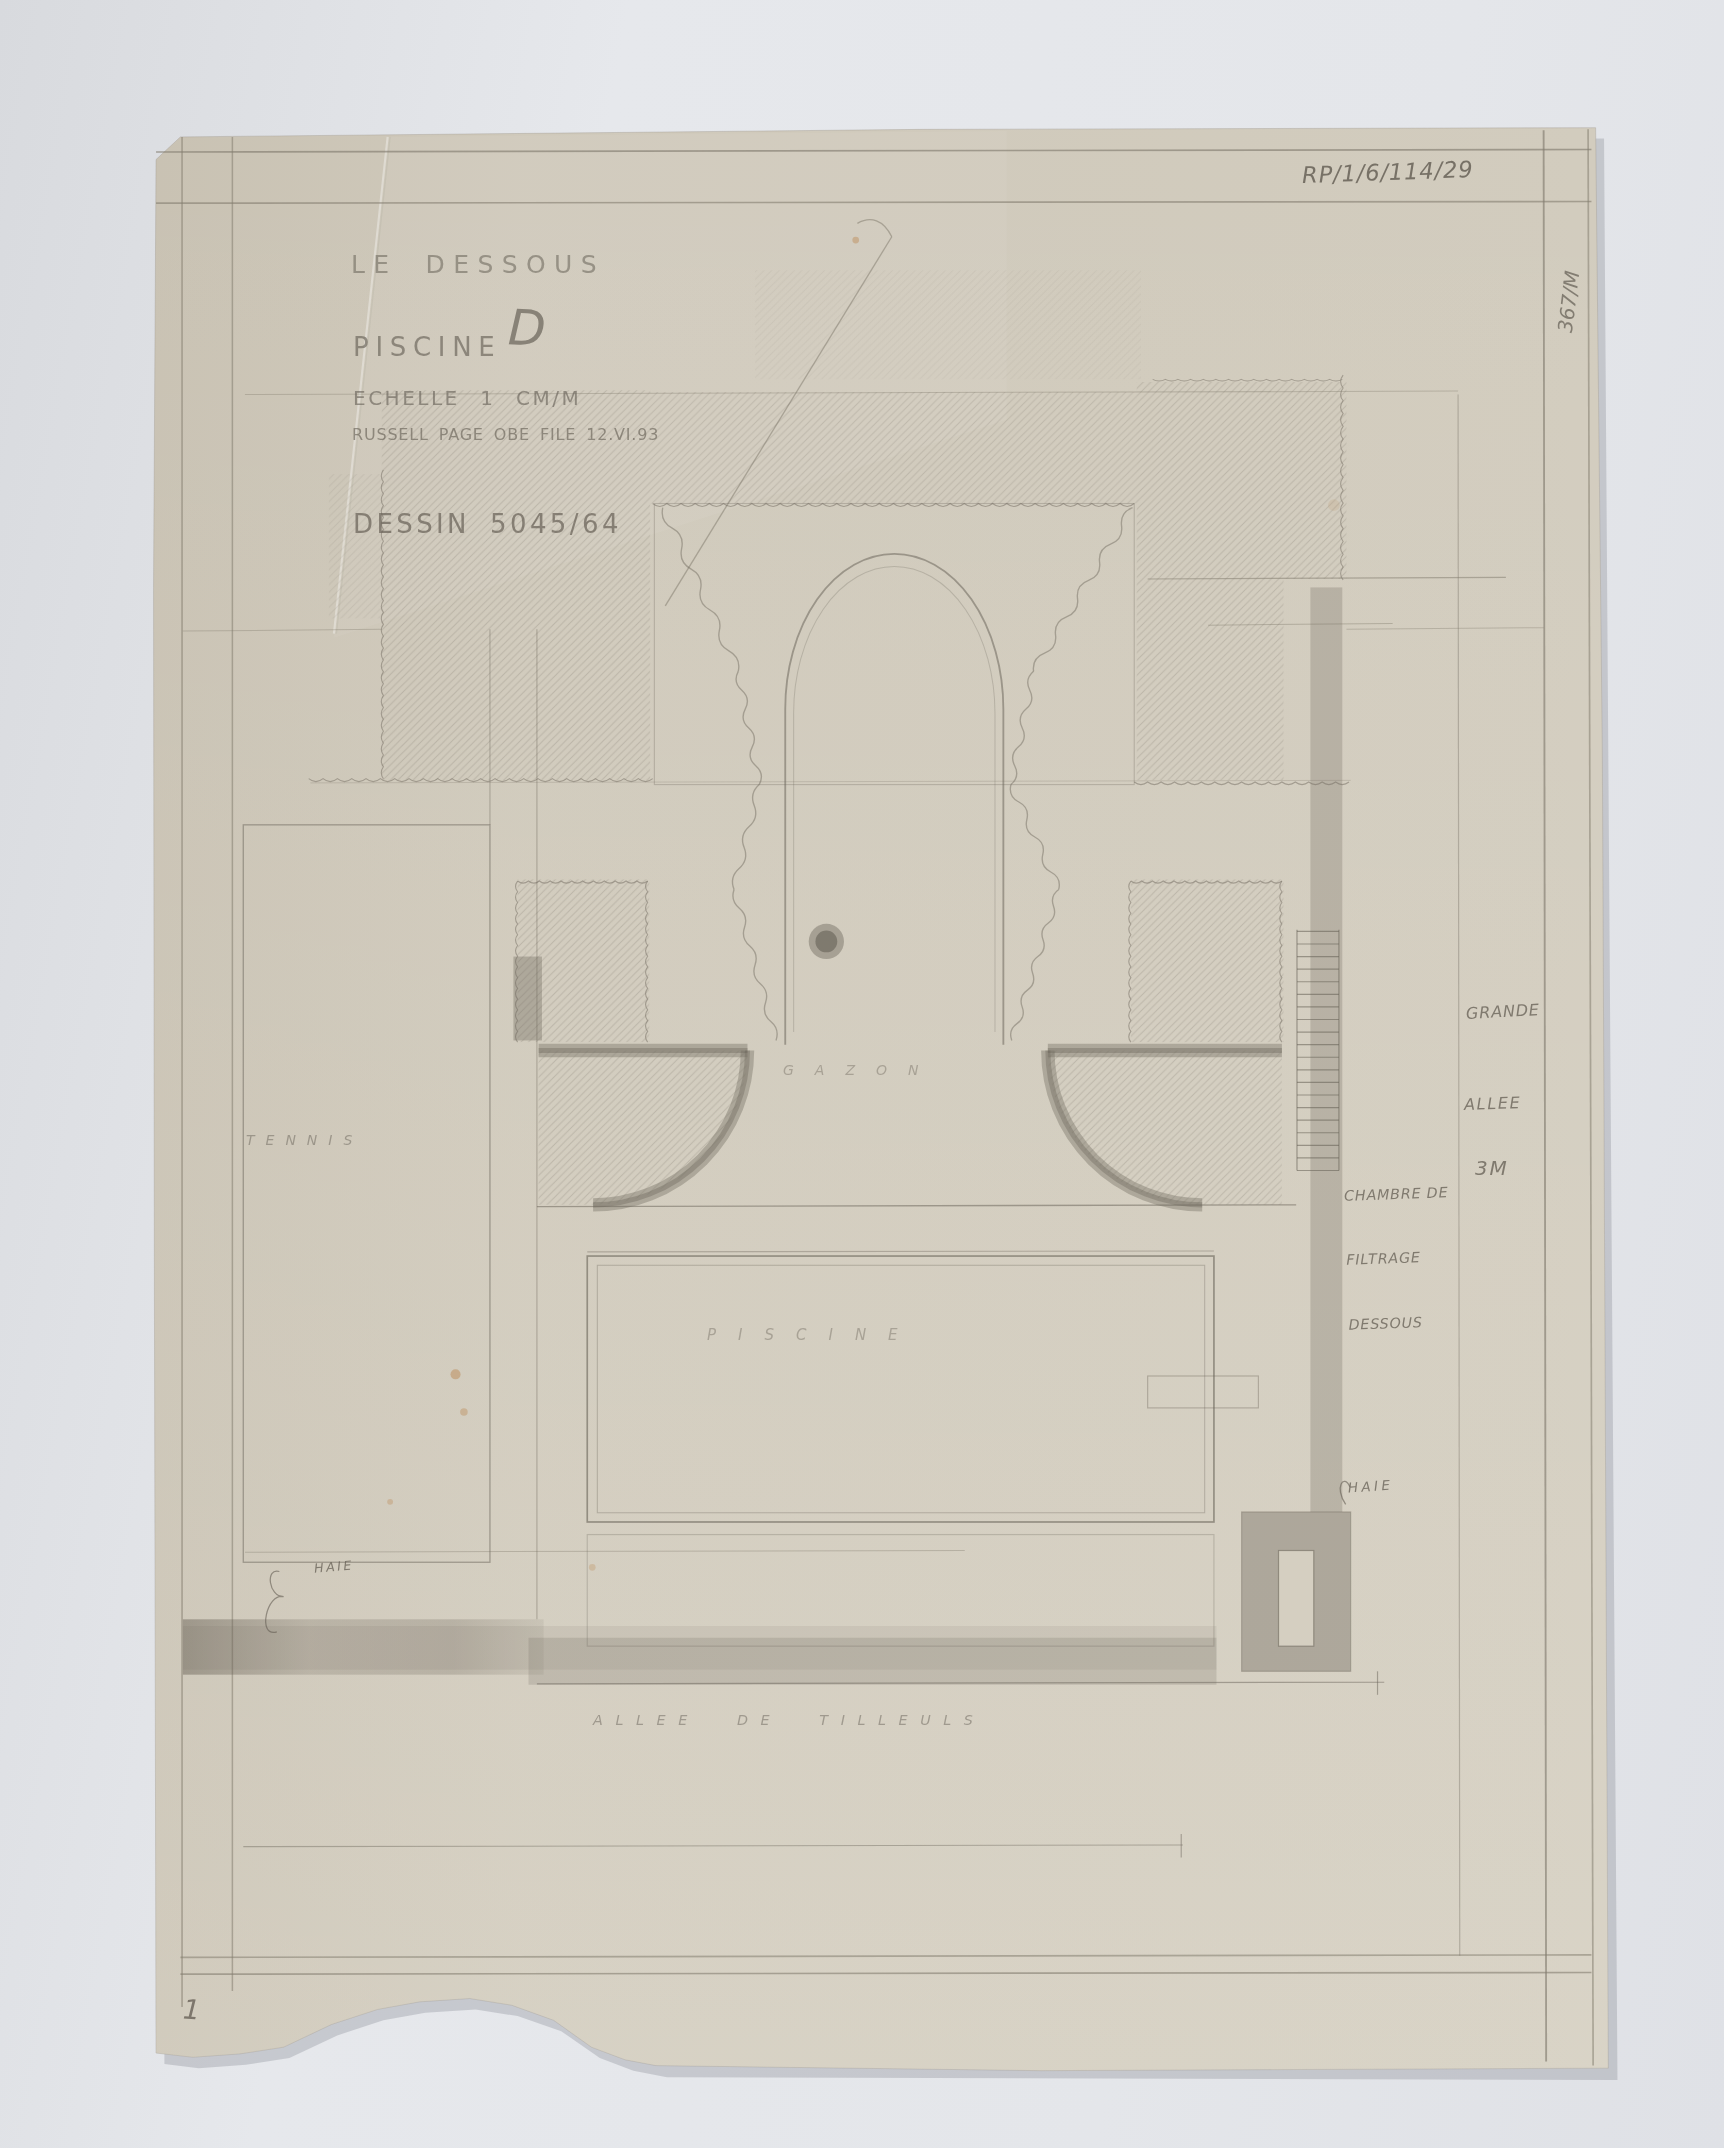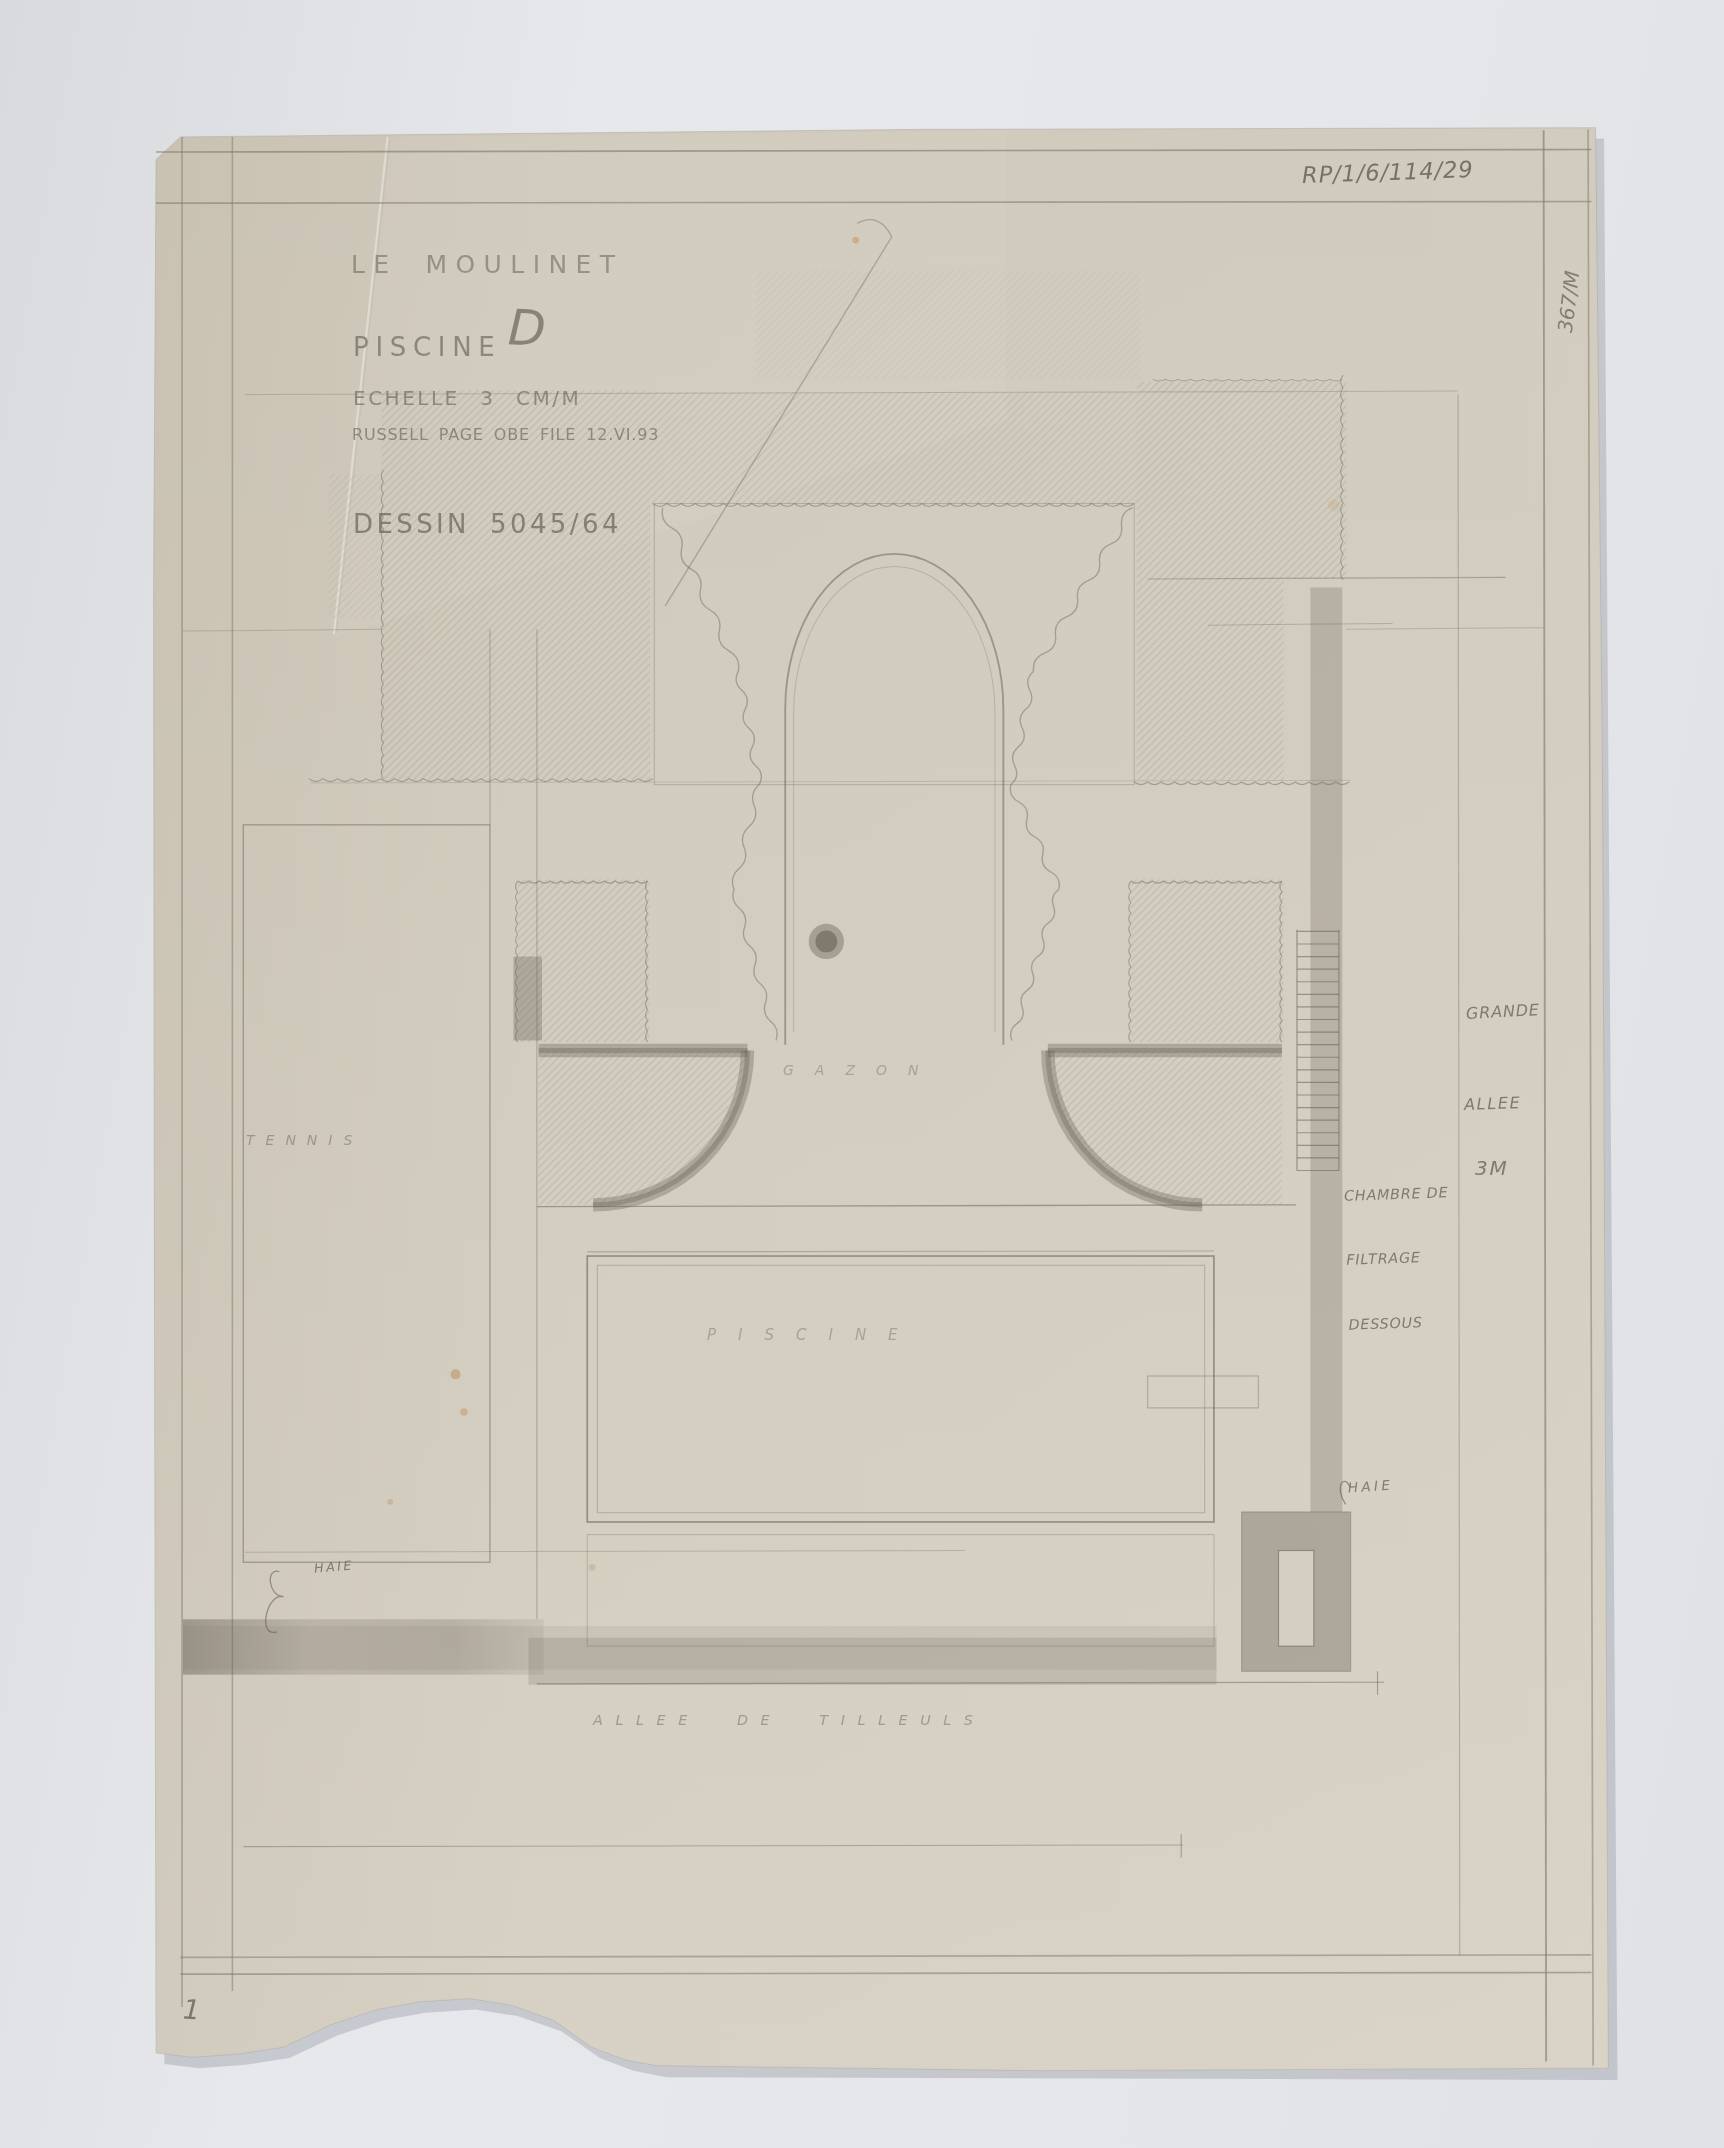--- a/index.html
+++ b/index.html
@@ -209,24 +209,24 @@
   <g fill="#bc8a55">
     <circle cx="543" cy="1638" r="6" opacity=".5"></circle>
     <circle cx="553" cy="1683" r="4.5" opacity=".4"></circle>
     <circle cx="465" cy="1790" r="3.5" opacity=".35"></circle>
     <circle cx="1020" cy="286" r="4" opacity=".45"></circle>
     <circle cx="706" cy="1868" r="4" opacity=".3"></circle>
     <circle cx="1590" cy="602" r="7" opacity=".15"></circle>
   </g>
 </svg>
 
-<div class="lbl" id="t-project">LE MOULINET</div>
+<div class="lbl" id="t-project">LE DESSOUS</div>
 <div class="lbl" id="t-name">PISCINE</div>
 <div class="lbl hand" id="t-letter">D</div>
-<div class="lbl" id="t-scale">ECHELLE 3 CM/M</div>
+<div class="lbl" id="t-scale">ECHELLE 1 CM/M</div>
 <div class="lbl" id="t-attr">RUSSELL PAGE OBE FILE 12.VI.93</div>
 <div class="lbl" id="t-dessin">DESSIN 5045/64</div>
 
 <div class="lbl hand" id="t-ref">RP/1/6/114/29</div>
 <div class="lbl hand" id="t-edge">367/M</div>
 <div class="lbl hand" id="t-page">1</div>
 
 <div class="lbl hand faint" id="t-tennis">TENNIS</div>
 <div class="lbl hand vfaint" id="t-gazon">GAZON</div>
 <div class="lbl hand vfaint" id="t-piscine">PISCINE</div>

